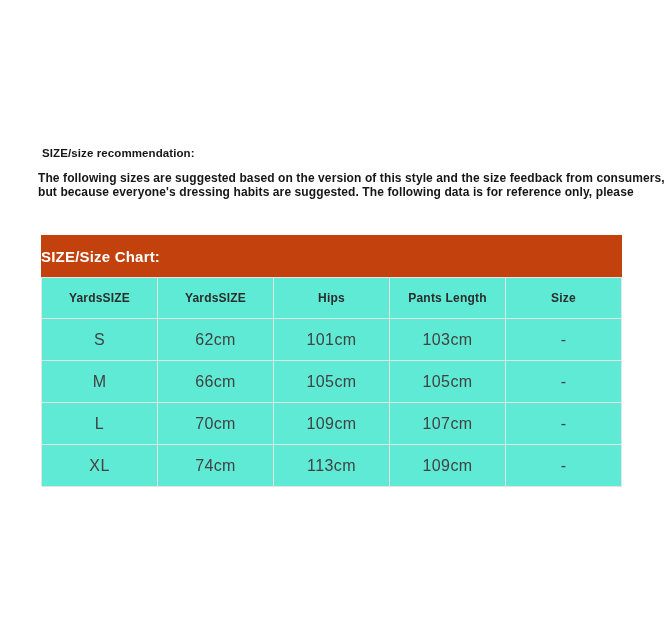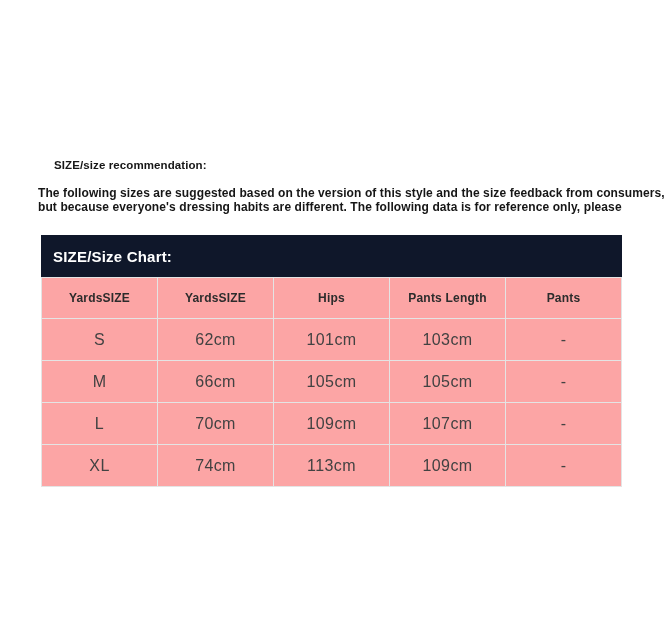--- a/index.html
+++ b/index.html
@@ -16,21 +16,21 @@
   }
 
   
   .rec-section {
     position: absolute;
     left: 38px;
     top: 143px;
     width: 600px;
   }
   .rec-heading {
-    margin: 16px;
+    margin: 4px;
     font-size: 11.5px;
     font-weight: bold;
     color: #161616;
     letter-spacing: 0.1px;
   }
   .rec-body {
     margin-top: 13px;
     font-size: 12px;
     font-weight: bold;
     color: #161616;
@@ -42,36 +42,36 @@
   
   .chart-wrap {
     position: absolute;
     left: 41px;
     top: 235px;
     width: 581px;
   }
   .chart-title-bar {
     box-sizing: border-box;
     height: 42px;
-    background: #0f172a;
+    background: #c2410c;
     display: flex;
     align-items: center;
-    padding-left: 12px;
+    padding-left: 0;
   }
   .chart-title-text {
     color: #ffffff;
     font-size: 15px;
     font-weight: bold;
     letter-spacing: 0.2px;
   }
   table.size-table {
     width: 100%;
     border-collapse: collapse;
     table-layout: fixed;
-    background: #fca5a5;
+    background: #5eead4;
   }
   .size-table th,
   .size-table td {
     border: 1px solid #e4e4e4;
     text-align: center;
     vertical-align: middle;
     padding: 0;
   }
   .size-table th {
     height: 40px;
@@ -88,36 +88,36 @@
     letter-spacing: 0.4px;
   }
 </style>
 </head>
 <body>
 
 <div class="rec-section">
   <h2 class="rec-heading">SIZE/size recommendation:</h2>
   <div class="rec-body">
     <div class="rec-line">The following sizes are suggested based on the version of this style and the size feedback from consumers,</div>
-    <div class="rec-line">but because everyone's dressing habits are different. The following data is for reference only, please</div>
+    <div class="rec-line">but because everyone's dressing habits are suggested. The following data is for reference only, please</div>
   </div>
 </div>
 
 <div class="chart-wrap">
   <div class="chart-title-bar">
     <span class="chart-title-text">SIZE/Size Chart:</span>
   </div>
   <table class="size-table">
     <thead>
       <tr>
         <th>YardsSIZE</th>
         <th>YardsSIZE</th>
         <th>Hips</th>
         <th>Pants Length</th>
-        <th>Pants</th>
+        <th>Size</th>
       </tr>
     </thead>
     <tbody>
       <tr>
         <td>S</td>
         <td>62cm</td>
         <td>101cm</td>
         <td>103cm</td>
         <td>-</td>
       </tr>

